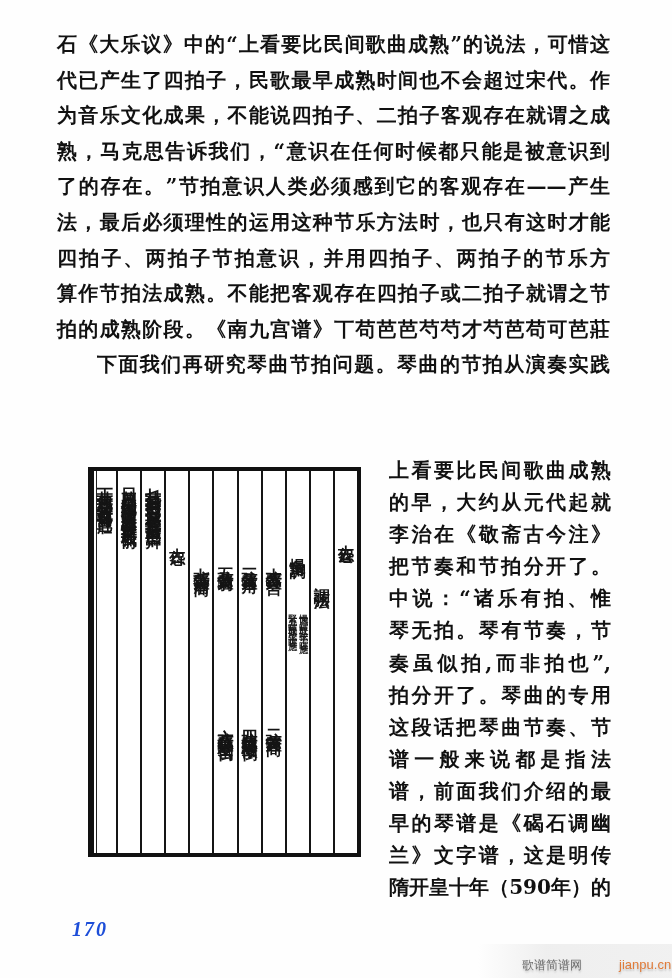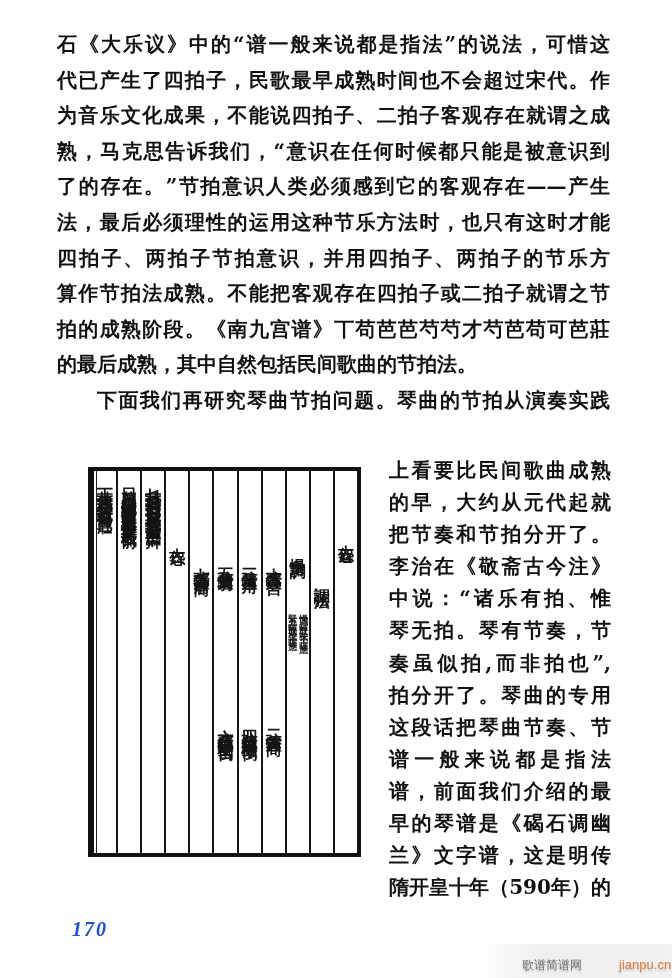--- a/index.html
+++ b/index.html
@@ -66,30 +66,29 @@
     text-shadow: 0 2px 2px rgba(0,0,0,0.2);
     padding-left: 28px;
   }
 </style>
 </head>
 <body>
 
 <div class="page">
 
   <div class="body-text">
-    <div class="line">石《大乐议》中的“谱一般来说都是指法”的说法，可惜这</div>
+    <div class="line">石《大乐议》中的“上看要比民间歌曲成熟”的说法，可惜这</div>
     <div class="line">代已产生了四拍子，民歌最早成熟时间也不会超过宋代。作</div>
     <div class="line">为音乐文化成果，不能说四拍子、二拍子客观存在就谓之成</div>
     <div class="line">熟，马克思告诉我们，“意识在任何时候都只能是被意识到</div>
     <div class="line">了的存在。”节拍意识人类必须感到它的客观存在——产生</div>
     <div class="line">法，最后必须理性的运用这种节乐方法时，也只有这时才能</div>
     <div class="line">四拍子、两拍子节拍意识，并用四拍子、两拍子的节乐方</div>
     <div class="line">算作节拍法成熟。不能把客观存在四拍子或二拍子就谓之节</div>
     <div class="line">拍的成熟阶段。《南九宫谱》丅苟芭芭芍芍才芍芭苟可芭莊</div>
-    <div class="line last">的最后成熟，其中自然包括民间歌曲的节拍法。</div>
     <div class="line indent">下面我们再研究琴曲节拍问题。琴曲的节拍从演奏实践</div>
   </div>
 
   <div class="figure">
     <div class="fig-col">
       <div class="vt" style="top:61px">古怨云</div>
     </div>
     <div class="fig-col">
       <div class="vt" style="top:104px">調弦法</div>
     </div>
@@ -125,22 +124,22 @@
       <div class="vt" style="top:4px">日暮四山兮烟霧暗前浦將維舟兮無所追我前</div>
     </div>
     <div class="fig-col">
       <div class="vt" style="top:4px">丅苟芭芭芍芍才芍芭苟可芭莊</div>
     </div>
   </div>
 
   <div class="side-text">
     <div class="line">上看要比民间歌曲成熟</div>
     <div class="line">的早，大约从元代起就</div>
+    <div class="line">李治在《敬斋古今注》</div>
     <div class="line">把节奏和节拍分开了。</div>
-    <div class="line">李治在《敬斋古今注》</div>
     <div class="line">中说：“诸乐有拍、惟</div>
     <div class="line">琴无拍。琴有节奏，节</div>
     <div class="line">奏虽似拍,而非拍也”,</div>
     <div class="line">拍分开了。琴曲的专用</div>
     <div class="line">这段话把琴曲节奏、节</div>
     <div class="line">谱一般来说都是指法</div>
     <div class="line">谱，前面我们介绍的最</div>
     <div class="line">早的琴谱是《碣石调幽</div>
     <div class="line">兰》文字谱，这是明传</div>
     <div class="line">隋开皇十年（590年）的</div>

